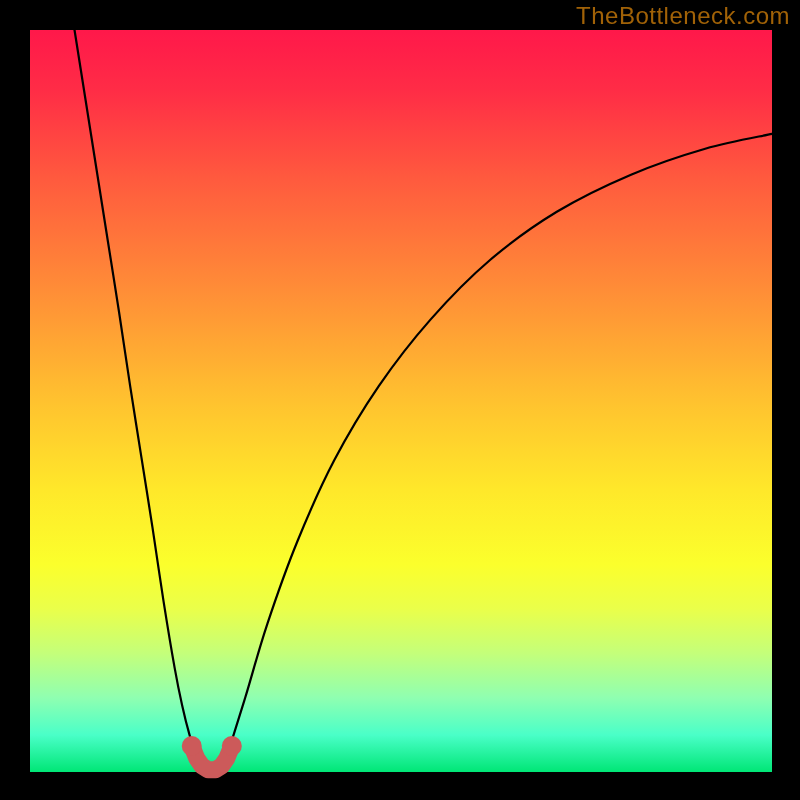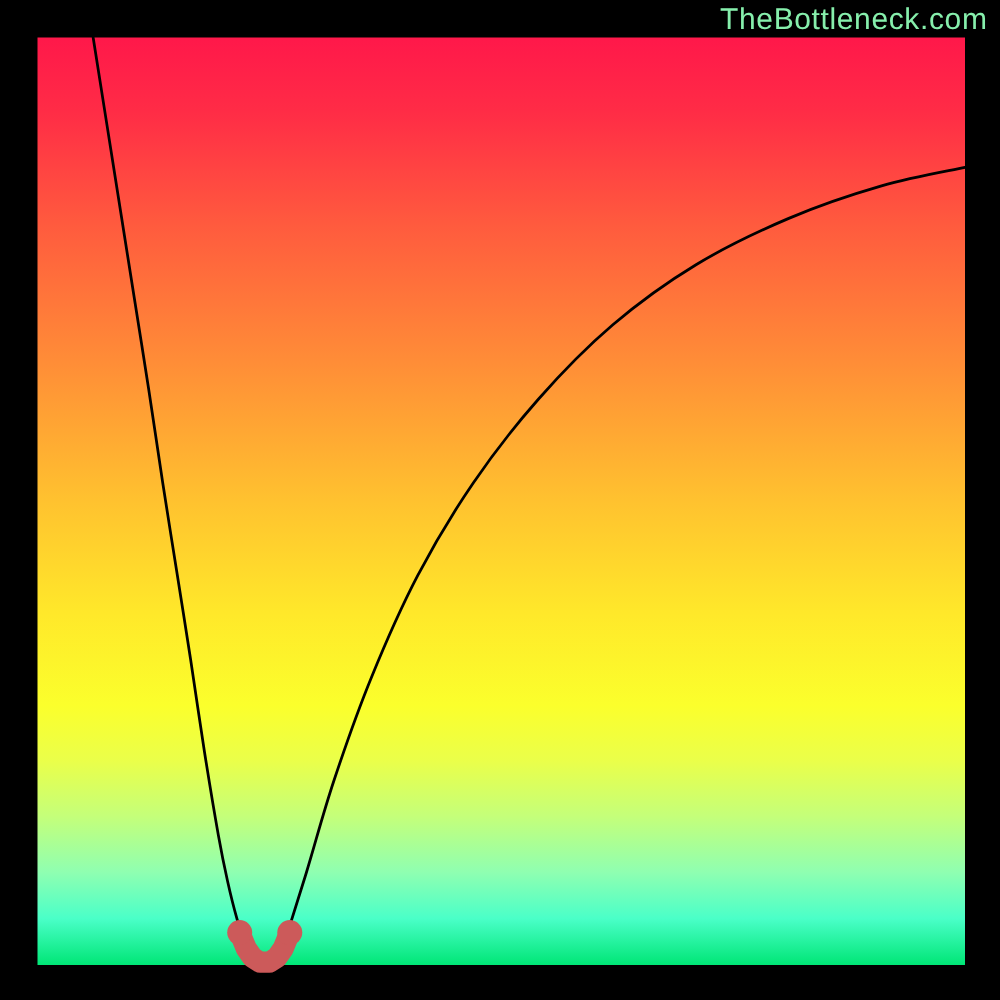--- a/index.html
+++ b/index.html
@@ -14,21 +14,21 @@
   .frame {
     position: relative;
     width: 800px;
     height: 800px;
     background: #000;
   }
   .watermark {
     position: absolute;
     top: 2px;
     right: 10px;
-    color: #86efac;
+    color: #a16207;
     font-size: 24px;
     font-weight: 500;
     letter-spacing: 0.5px;
     z-index: 20;
     user-select: none;
   }
   svg.plot {
     position: absolute;
     top: 0;
     left: 0;

